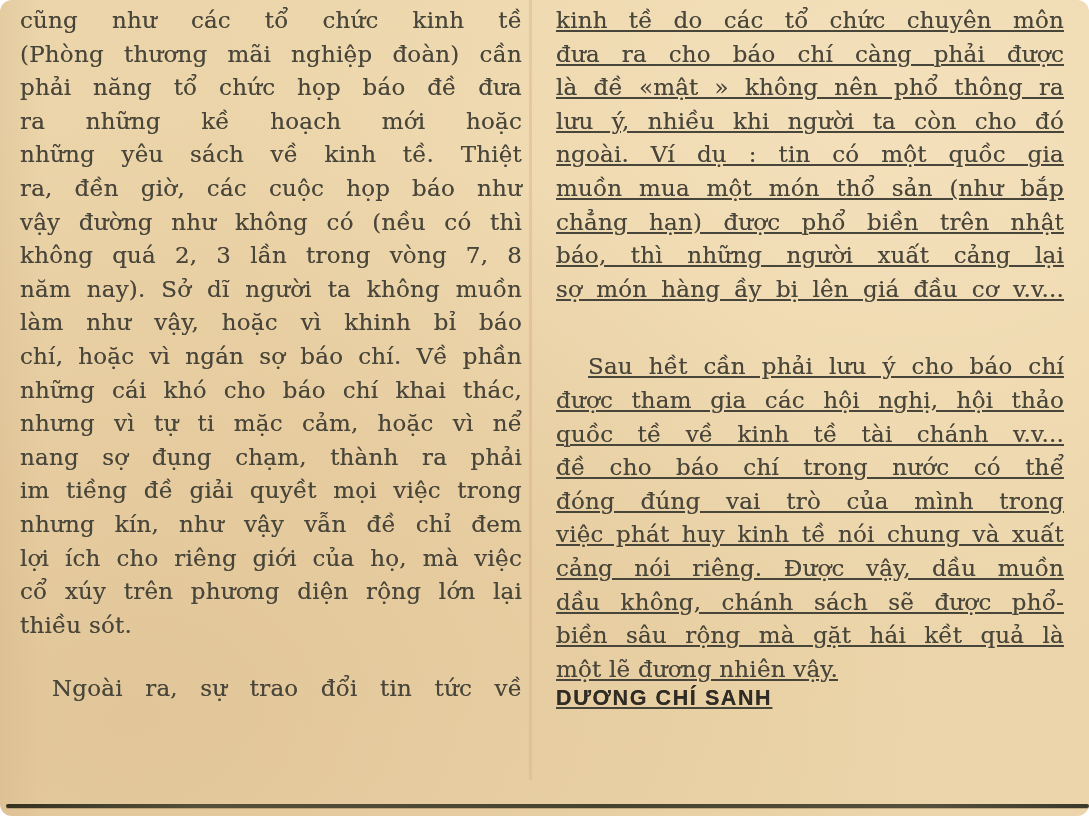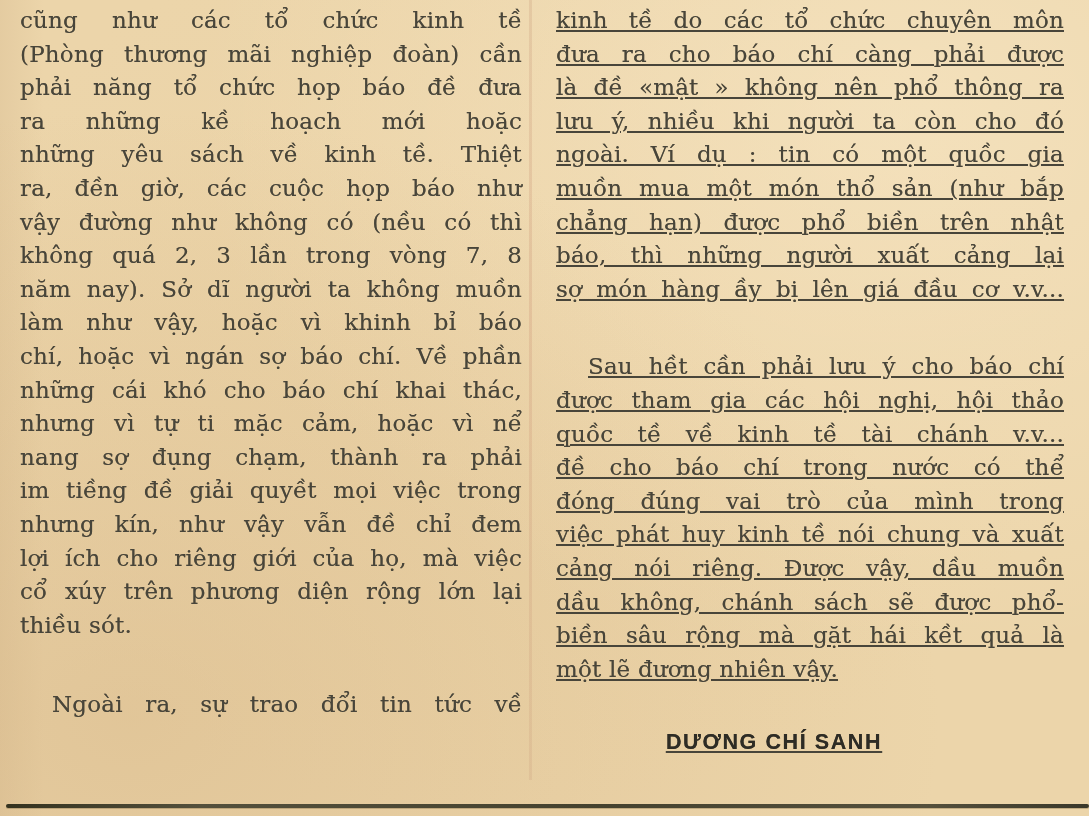--- a/index.html
+++ b/index.html
@@ -14,46 +14,46 @@
     width: 1089px;
     height: 816px;
     background:
       radial-gradient(ellipse at 12% 88%, rgba(200,162,112,0.30), transparent 60%),
       radial-gradient(ellipse at 82% 15%, rgba(255,242,214,0.40), transparent 55%),
       radial-gradient(ellipse at 45% 45%, rgba(232,204,156,0.25), transparent 70%),
       linear-gradient(90deg, rgba(160,120,80,0.10), transparent 4%),
       #ecd5aa;
     font-family: "DejaVu Serif", "Liberation Serif", serif;
     color: #48453a;
+    border-radius: 12px;
   }
   .col {
     position: absolute;
     top: 4px;
   }
   .col-left  { left: 20px;  width: 502px; }
   .col-right { left: 556px; width: 508px; text-decoration: underline; }
   .paragraph { margin: 0; }
-  .col-left  .paragraph + .paragraph { margin-top: 46px; }
+  .col-left  .paragraph + .paragraph { margin-top: 30px; }
   .col-right .paragraph + .paragraph { margin-top: 44px; }
   .line {
     font-size: 23px;
     line-height: 33.6px;
     text-align: justify;
     text-align-last: justify;
     white-space: normal;
     letter-spacing: 0.2px;
     text-shadow: 0 0 0.5px rgba(60,56,44,0.55);
   }
   .line.last { text-align-last: left; }
   .line.last.stretch { text-align-last: justify; }
   .paragraph.indent .line:first-child { text-indent: 32px; }
   .signature {
-    margin-top: 44px;
     padding-right: 72px;
-    text-align: center;
+    text-align: left;
     font-family: "Liberation Sans", "DejaVu Sans", sans-serif;
     font-weight: bold;
     font-size: 21.5px;
     letter-spacing: 1.6px;
     color: #2e2c25;
     text-shadow: 0 0 0.6px rgba(35,33,26,0.7);
   }
   .gutter-line {
     position: absolute;
     top: 0;

